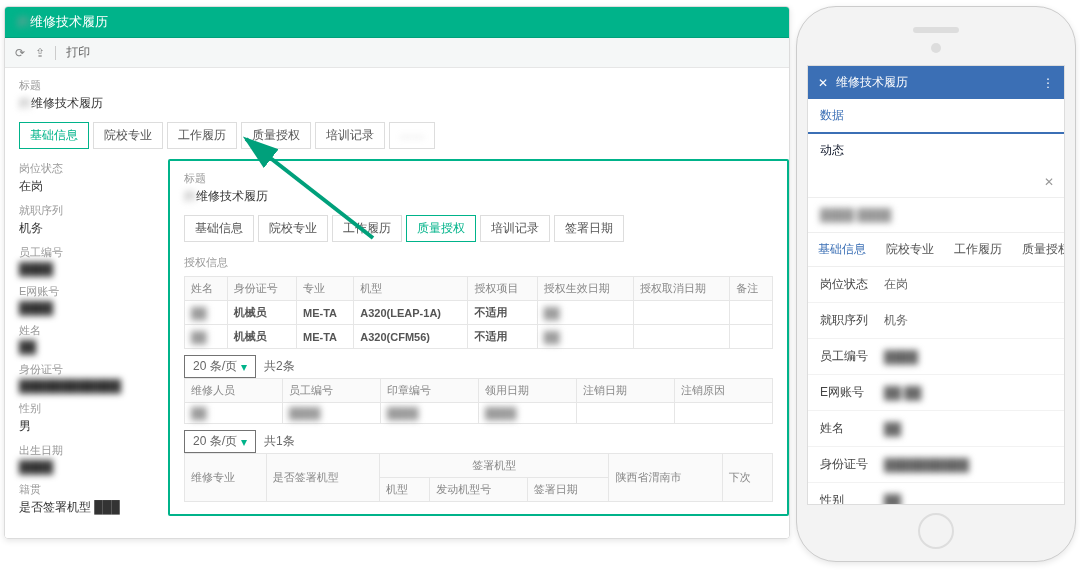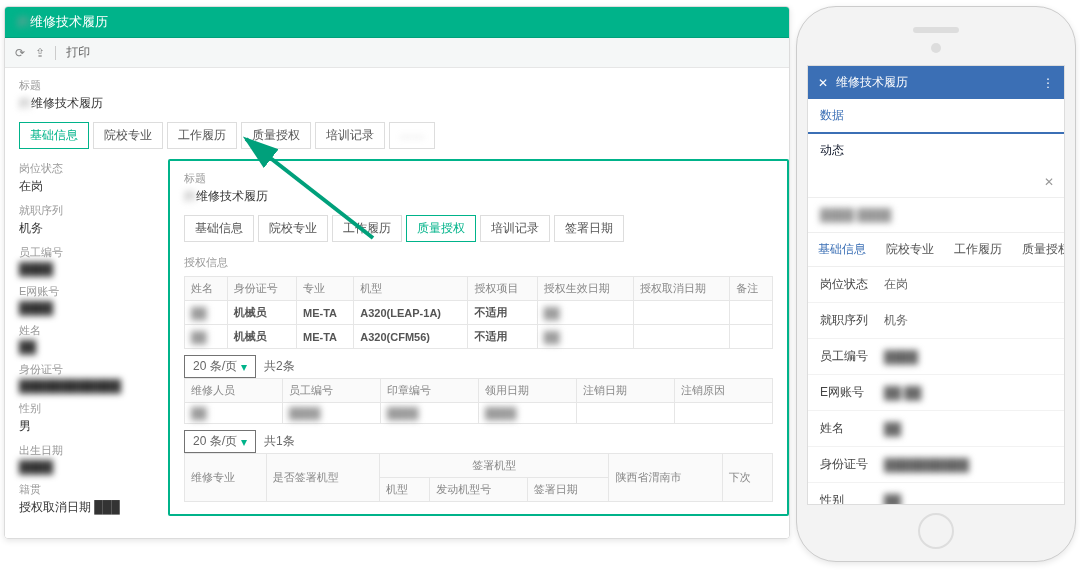--- a/index.html
+++ b/index.html
@@ -109,21 +109,21 @@
       <div class="kv">
           <div class="klabel">性别</div>
           <div class="kval">男</div>
         </div>
       <div class="kv">
           <div class="klabel">出生日期</div>
           <div class="kval redact">████</div>
         </div>
       <div class="kv">
           <div class="klabel">籍贯</div>
-          <div class="kval">授权取消日期 ███</div>
+          <div class="kval">是否签署机型 ███</div>
         </div>
     </div>
   </div>
 </div>
 
 <div class="win2">
   <div class="subhdr">标题</div>
   <div class="subhdr-val">
     <span class="redact">的</span><span>维修技术履历</span>
   </div>

